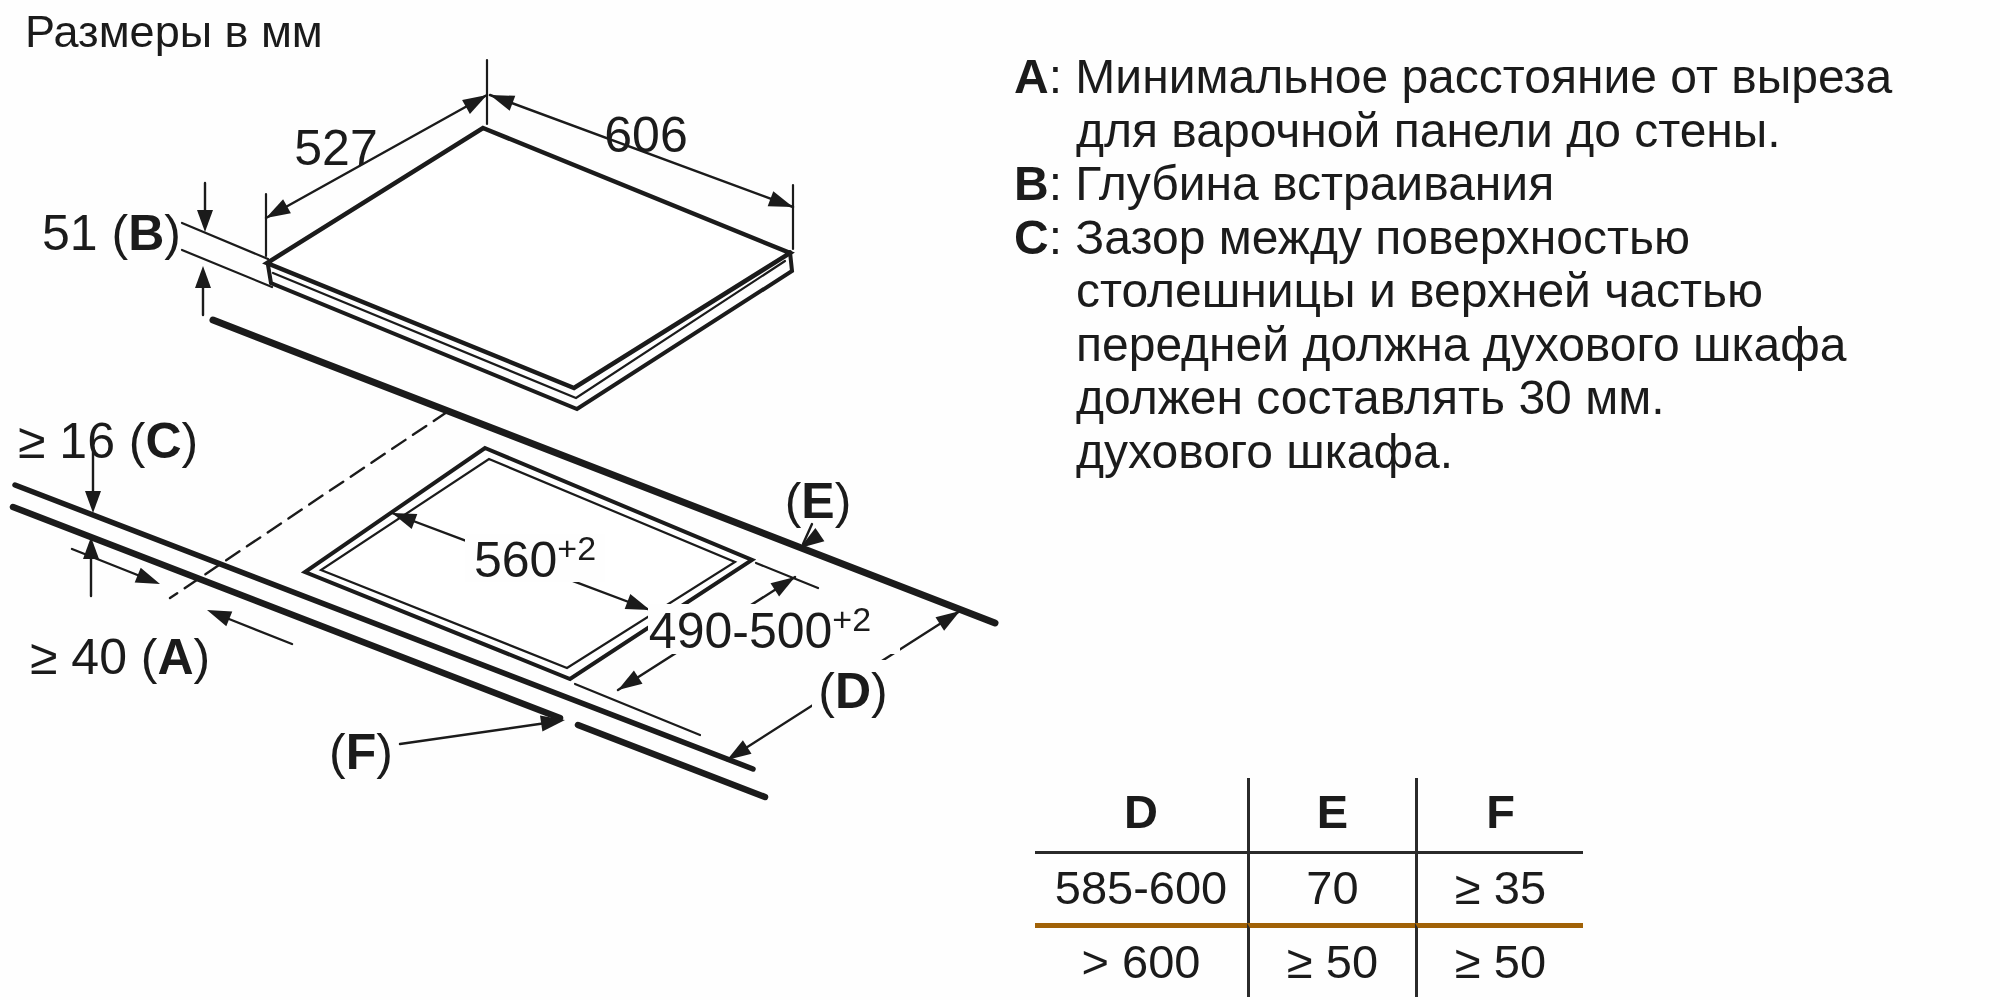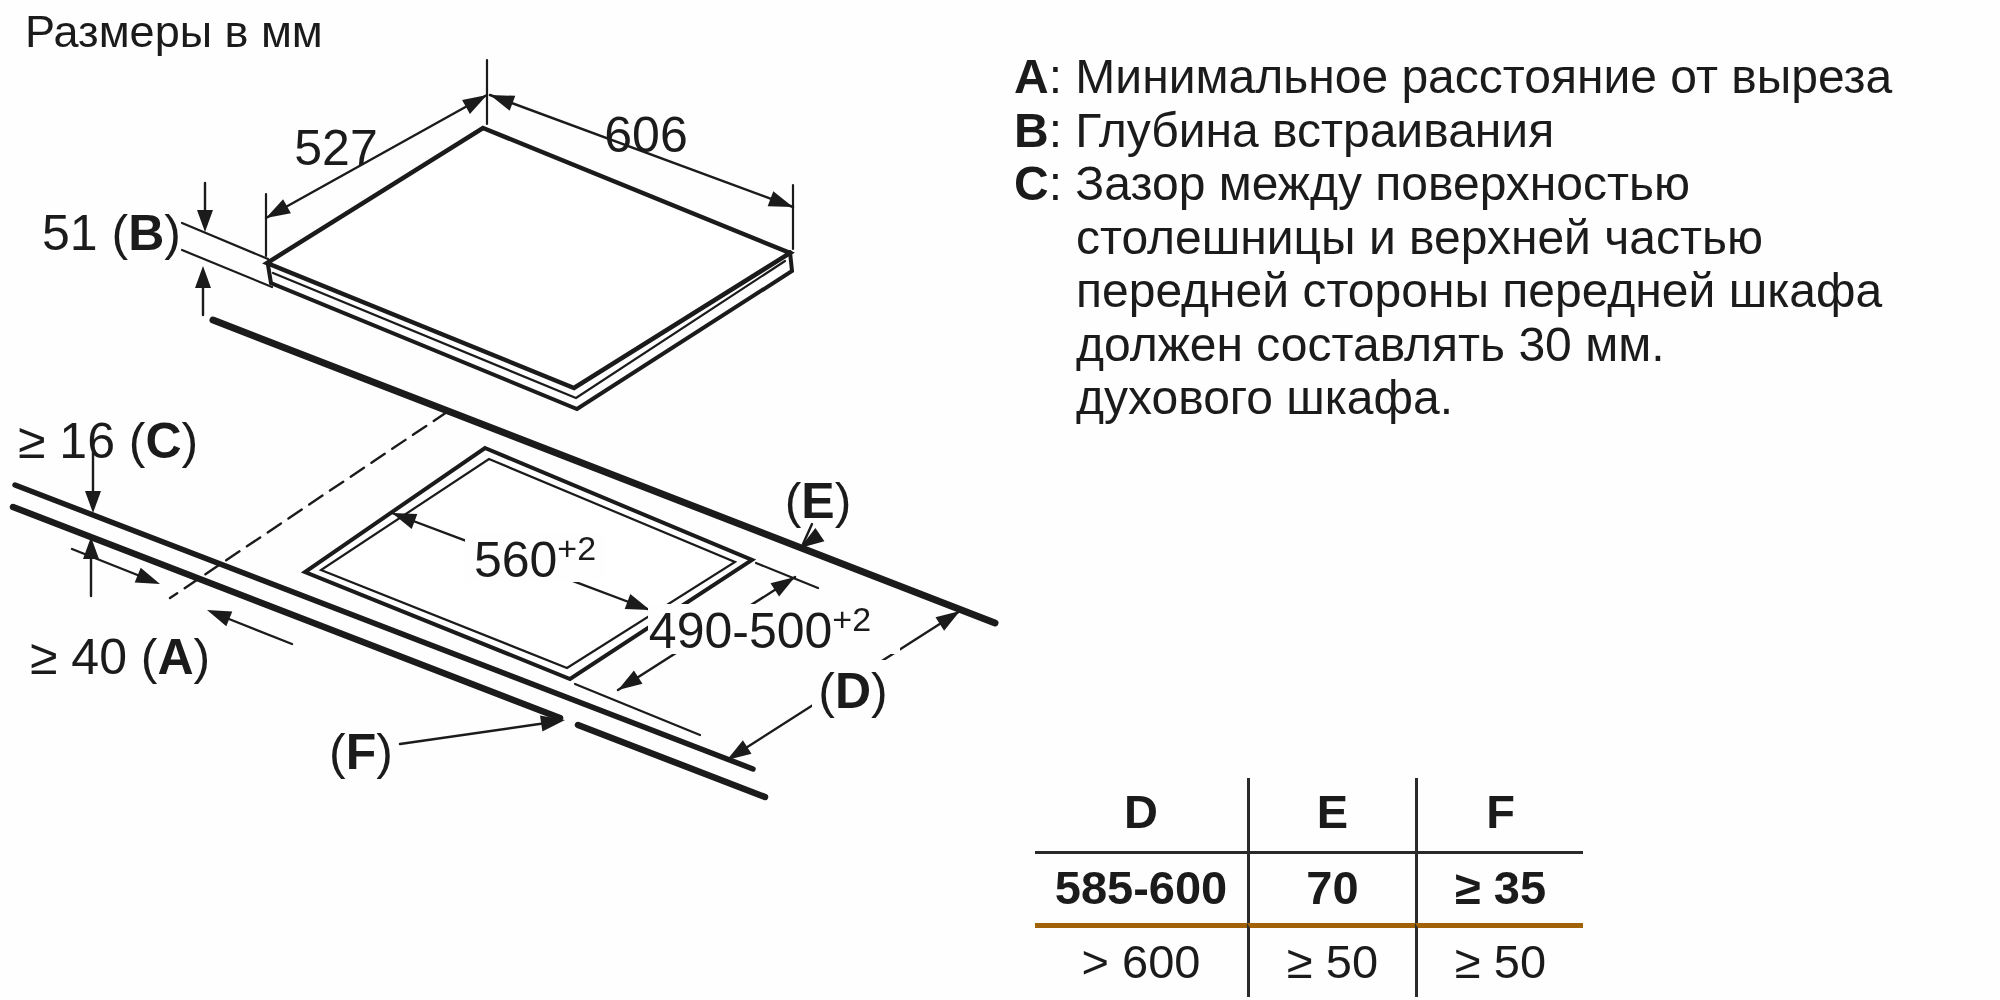--- a/index.html
+++ b/index.html
@@ -11,21 +11,21 @@
   .defs{position:absolute;left:1014px;top:50px;font-size:48px;line-height:53.5px;white-space:nowrap;}
   .defs .line{display:block;}
   .defs .line.ind{padding-left:62px;}
   .defs b{font-weight:bold;}
   .para{position:absolute;left:1035px;top:514px;font-size:48px;line-height:53px;white-space:nowrap;}
   .tbl{position:absolute;left:1035px;top:778px;width:548px;display:grid;
        grid-template-columns:212px 168px 168px;font-size:47px;}
   .tbl .cell{text-align:center;padding:6px 0 8px 0;}
   .tbl .hdr{font-weight:bold;padding-bottom:12px;}
   .tbl .c2,.tbl .c3{border-left:3px solid #2a2a2a;}
-  .tbl .r1{border-top:3px solid #2a2a2a;font-weight:bold;}
+  .tbl .r1{border-top:3px solid #2a2a2a;}
   .tbl .r2{border-top:5px solid #a16207;}
 </style>
 </head>
 <body>
 
 <div id="stage">
 
   <div class="title">Размеры в мм</div>
 
   <svg width="1030" height="1000" viewBox="0 0 1030 1000" style="position:absolute;left:0;top:0;">
@@ -114,24 +114,25 @@
       <text x="535" y="577" text-anchor="middle"><tspan>560</tspan><tspan font-size="34" dy="-17">+2</tspan></text>
       <text x="760" y="648" text-anchor="middle"><tspan>490-500</tspan><tspan font-size="34" dy="-17">+2</tspan></text>
       <text x="818" y="518" text-anchor="middle"><tspan>(</tspan><tspan font-weight="bold">E</tspan><tspan>)</tspan></text>
       <text x="853" y="708" text-anchor="middle"><tspan>(</tspan><tspan font-weight="bold">D</tspan><tspan>)</tspan></text>
       <text x="361" y="769" text-anchor="middle"><tspan>(</tspan><tspan font-weight="bold">F</tspan><tspan>)</tspan></text>
     </g>
   </svg>
 
   <div class="defs">
     <span class="line"><b>A</b><span>: </span><span>Минимальное расстояние от выреза</span></span>
+    <span class="line ind"><span>для варочной панели до стены.</span></span>
     <span class="line"><b>B</b><span>: </span><span>Глубина встраивания</span></span>
     <span class="line"><b>C</b><span>: </span><span>Зазор между поверхностью</span></span>
     <span class="line ind"><span>столешницы и верхней частью</span></span>
-    <span class="line ind"><span>передней стороны передней шкафа</span></span>
+    <span class="line ind"><span>передней должна духового шкафа</span></span>
     <span class="line ind"><span>должен составлять 30 мм.</span></span>
     <span class="line ind"><span>духового шкафа.</span></span>
   </div>
 
 
   <div class="tbl">
     <div class="cell hdr c1">D</div>
     <div class="cell hdr c2">E</div>
     <div class="cell hdr c3">F</div>
 

